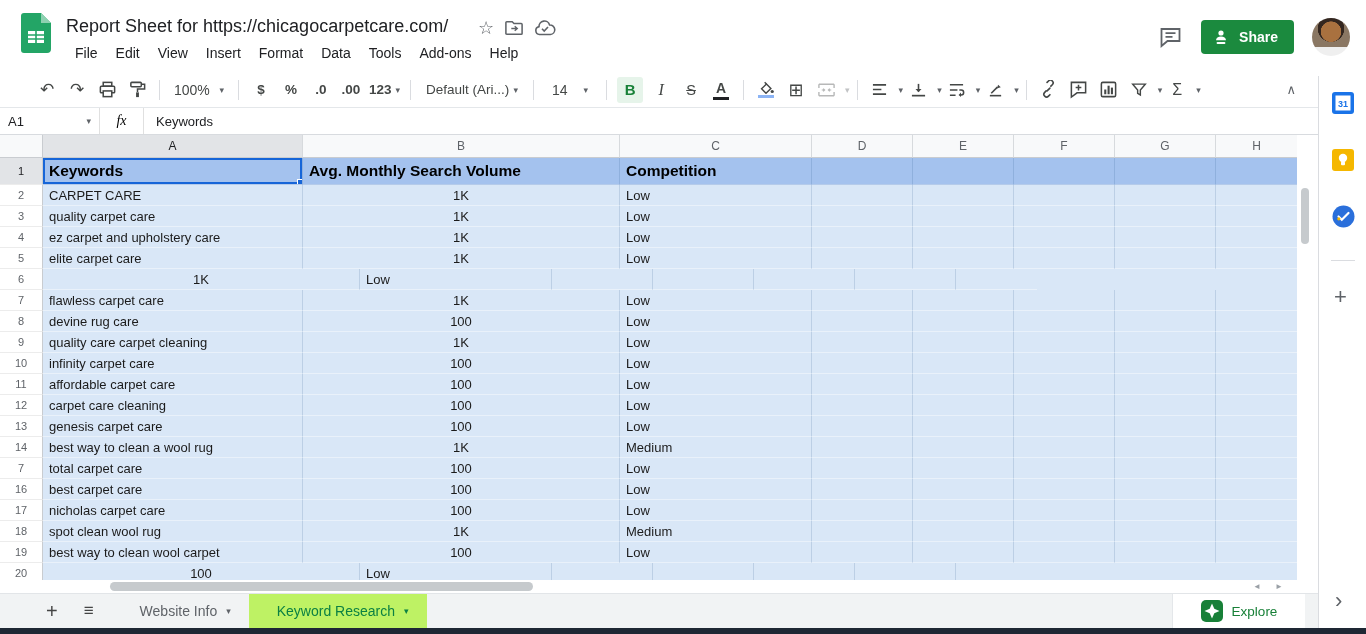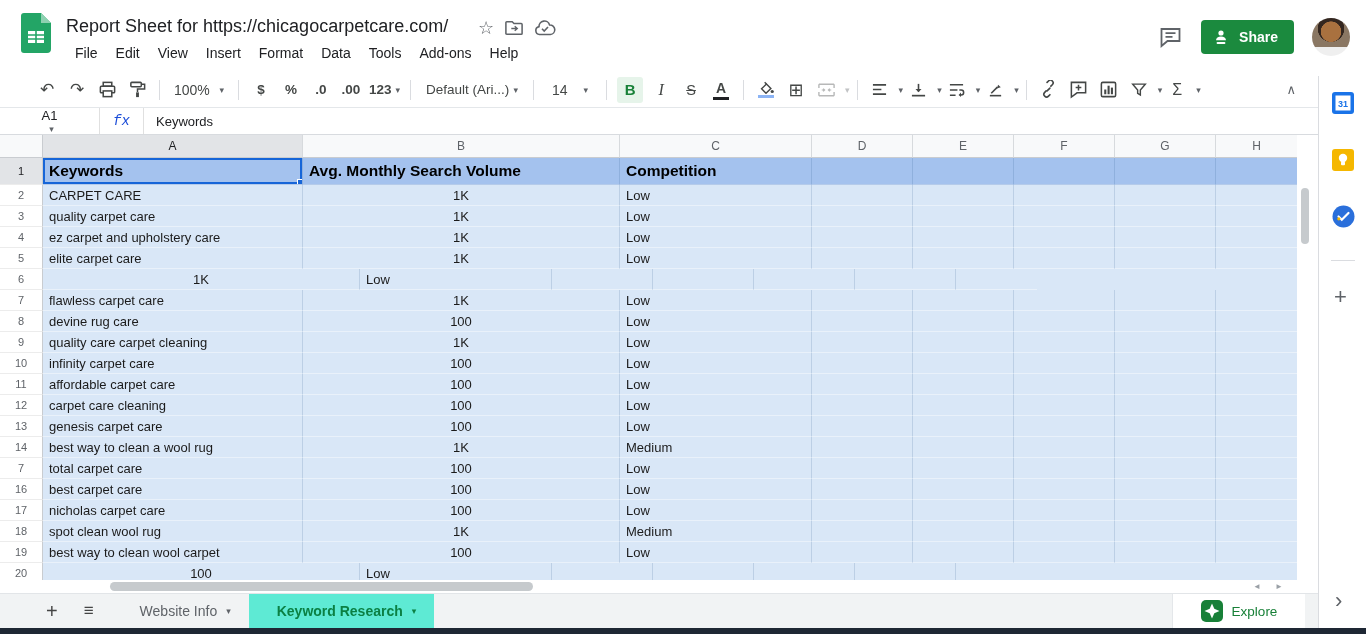--- a/index.html
+++ b/index.html
@@ -44,23 +44,23 @@
   .color-ic { display:flex; flex-direction:column; align-items:center; gap:1px; }
   .color-bar { width:16px; height:3px; }
   #undo-ic,#redo-ic { font-size:17px; }
   #collapse-ic { margin-left:auto; margin-right:22px; font-size:13px; color:#5f6368; cursor:pointer; }
   .disabled { opacity:.38; }
 
   
   #formula-bar { position:absolute; left:0; top:108px; width:1318px; height:27px; background:#fff;
     border-bottom:1px solid #d8dbdf; display:flex; align-items:center; }
   #name-box { width:100px; height:100%; display:flex; align-items:center; justify-content:space-between;
-    padding:0 8px; font-size:13px; border-right:1px solid #e0e0e0; cursor:pointer;flex-direction:column; }
-  #fx-label { width:44px; text-align:center; font-family:Liberation Mono, monospace; font-style:italic;
-    color:#1d4ed8; font-size:14px; border-right:1px solid #e0e0e0; height:100%; line-height:26px; }
+    padding:0 8px; font-size:13px; border-right:1px solid #e0e0e0; cursor:pointer; }
+  #fx-label { width:44px; text-align:center; font-family:Liberation Serif, serif; font-style:italic;
+    color:#000000; font-size:14px; border-right:1px solid #e0e0e0; height:100%; line-height:26px; }
   #formula-value { padding-left:12px; font-size:13px; color:#202124; }
 
   
   #grid { position:absolute; left:0; top:135px; width:1297px; height:445px; overflow:hidden; }
   .col-a{width:260px;} .col-b{width:317px;} .col-c{width:192px;}
   .col-d,.col-e,.col-f,.col-g{width:101px;} .col-h{width:81px;border-right:none!important;}
   #col-headers { display:flex; height:23px; background:#f8f9fa; }
   #corner-box { width:43px; height:100%; background:#f8f9fa; border-right:1px solid #c9ccd0; border-bottom:1px solid #c9ccd0; }
   .colhead { display:flex; align-items:center; justify-content:center; font-size:12px; color:#5f6368;
     border-right:1px solid #d7dadd; border-bottom:1px solid #c9ccd0; cursor:pointer; }
@@ -89,21 +89,21 @@
 
   
   #tabbar { position:absolute; left:0; top:593px; width:1318px; height:35px; background:#f1f3f4;
     border-top:1px solid #e2e5e8; display:flex; align-items:center; }
   #add-sheet { font-size:20px; color:#444; margin-left:46px; cursor:pointer; }
   #all-sheets { font-size:17px; color:#444; margin-left:26px; cursor:pointer; }
   #sheet-tabs { display:flex; height:100%; margin-left:28px; }
   .sheet-tab { display:flex; align-items:center; gap:9px; padding:0 18px; font-size:14px;
     color:#5f6368; cursor:pointer; height:100%; }
   .sheet-tab .tab-caret { font-size:9px; }
-  .sheet-tab.active { background:#5eead4; color:#0b8043; font-weight:bold;padding-left:28px; }
+  .sheet-tab.active { background:#bef264; color:#0b8043; font-weight:normal;padding-left:28px; }
   .sheet-tab.active .tab-caret { color:#0b8043; }
   #explore-btn { position:absolute; right:13px; top:0; height:100%; width:133px; background:#fff;
     border-left:1px solid #e4e7ea; display:flex; align-items:center; justify-content:center; gap:9px; cursor:pointer; }
   #explore-label { color:#188038; font-size:13.5px; }
 
   
   #sidebar { position:absolute; left:1318px; top:76px; width:48px; height:556px; background:#fff;
     border-left:1px solid #dadce0; }
   .side-ic { position:absolute; left:13px; cursor:pointer; }
   #side-divider { position:absolute; left:12px; top:184px; width:24px; height:1px; background:#dadce0; }

